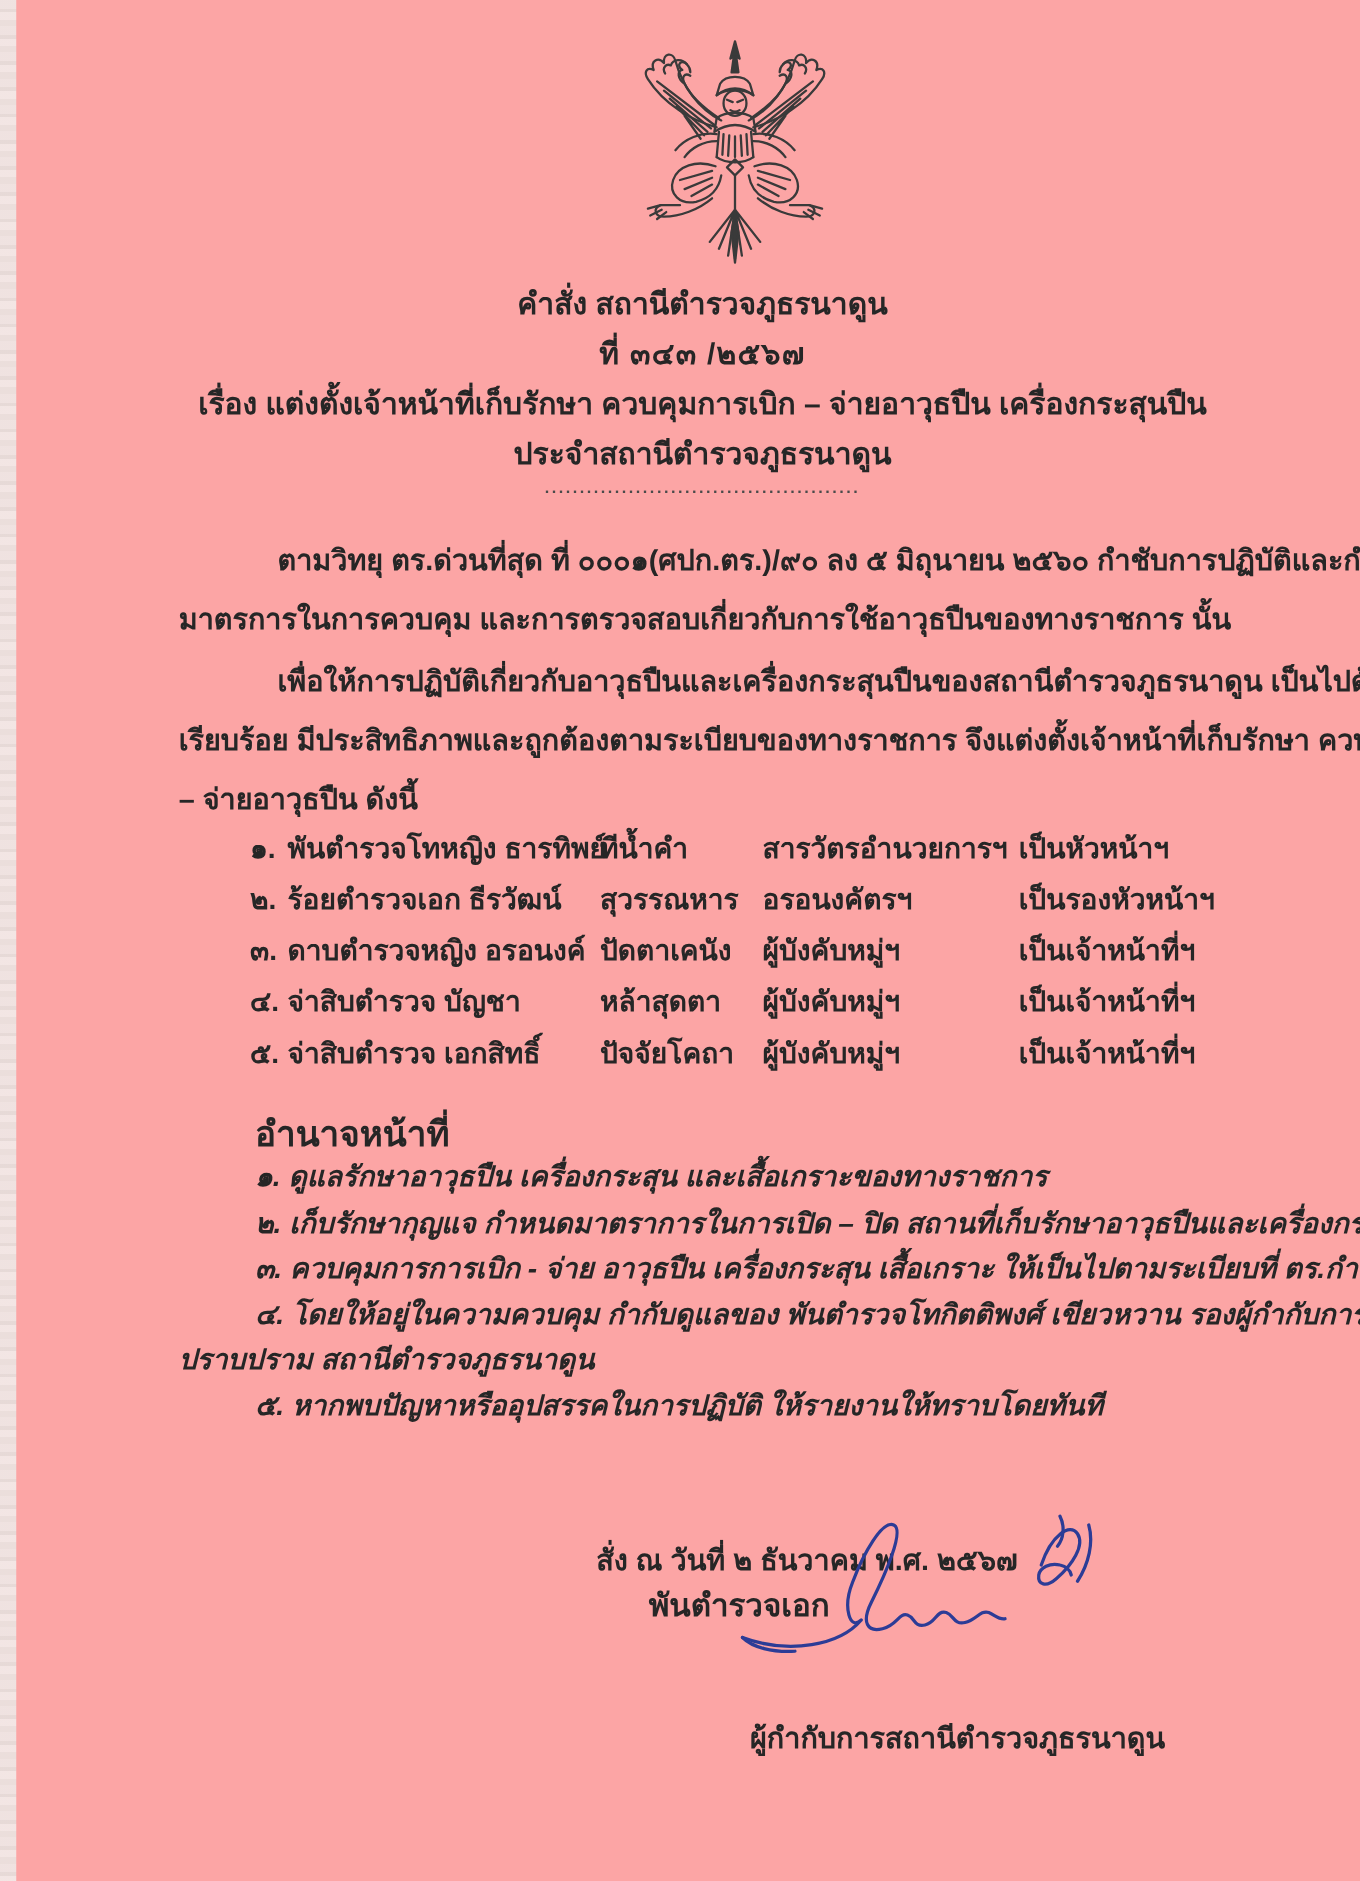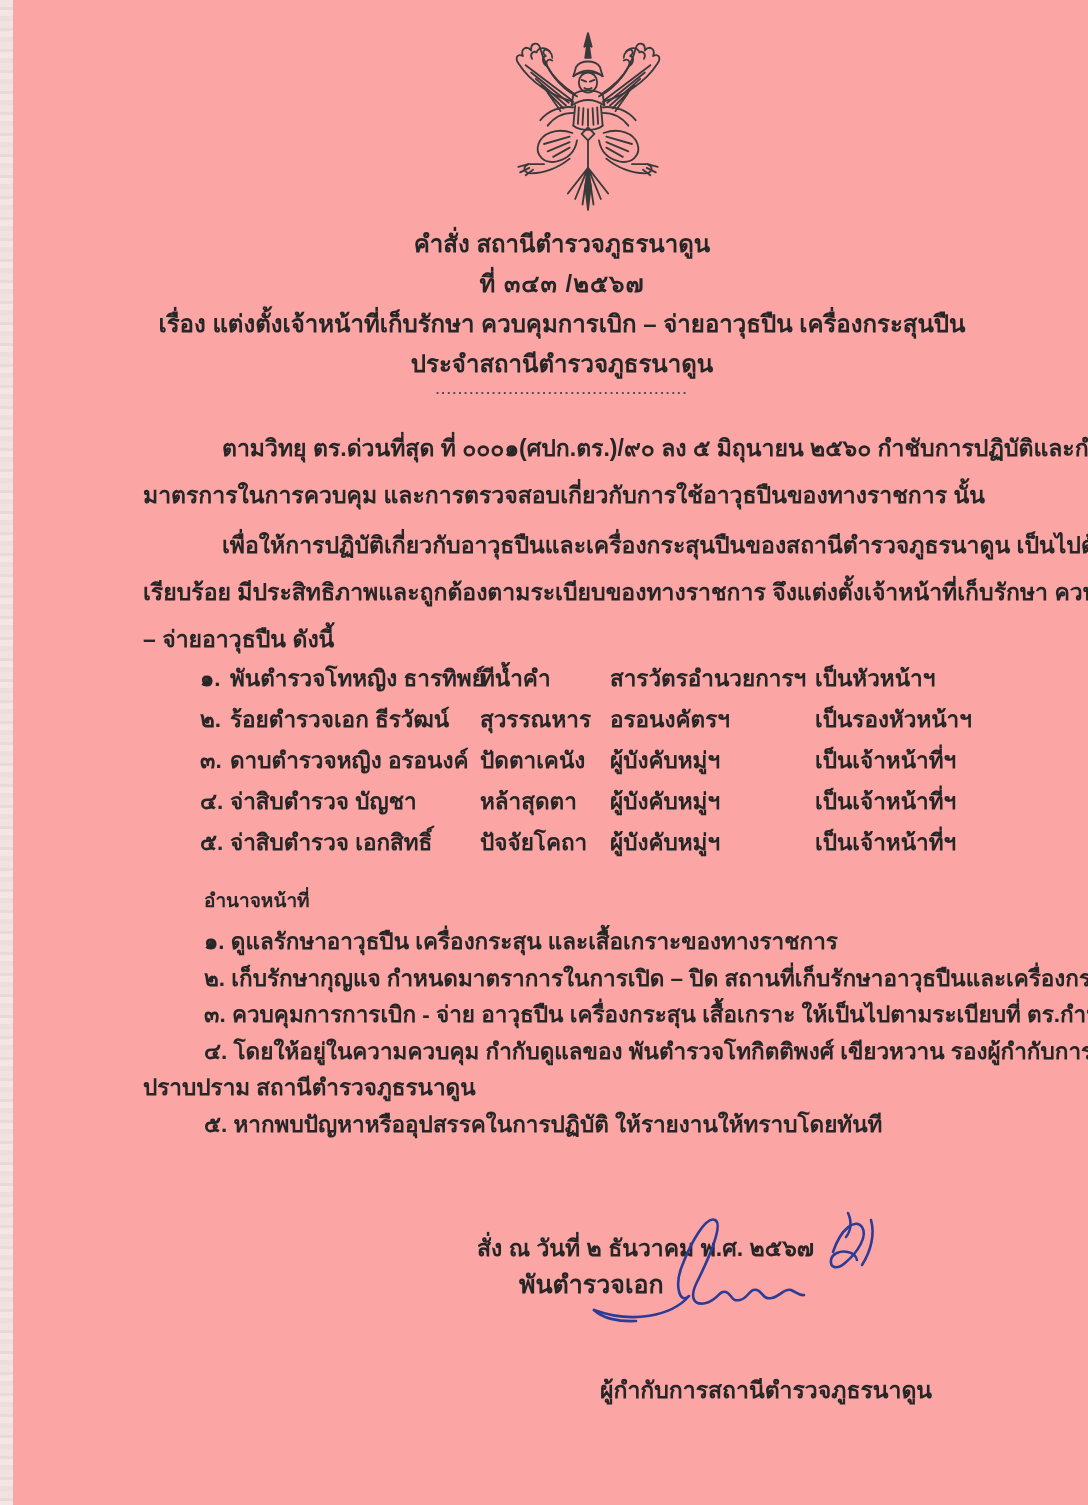--- a/index.html
+++ b/index.html
@@ -31,23 +31,23 @@
   .para .ln.indent{padding-left:79px;}
   #para1{top:425px;}
   #para2{top:522px;}
   .apptable{
     position:absolute;left:200px;top:658px;
     display:grid;
     grid-template-columns:30px 250px 130px 205px auto;
     font-size:22.5px;font-weight:600;
   }
   .apptable .cell{line-height:41px;white-space:nowrap;}
-  .duties-h{position:absolute;left:204px;top:885px;font-size:19px;font-weight:700;}
+  .duties-h{position:absolute;left:204px;top:885px;font-size:28px;font-weight:700;}
   .duties{position:absolute;left:143px;top:924px;width:900px;font-size:22.5px;font-weight:600;}
-  .duties .ln{line-height:36.6px;white-space:nowrap;}
+  .duties .ln{line-height:36.6px;white-space:nowrap;font-style:italic;}
   .duties .ln.first{padding-left:61px;}
   .dateline{position:absolute;left:477px;top:1230px;font-size:23px;font-weight:600;white-space:nowrap;}
   .rank{position:absolute;left:519px;top:1264px;font-size:25px;font-weight:600;white-space:nowrap;}
   .sig{position:absolute;left:588px;top:1208px;width:330px;height:130px;}
   .signame{position:absolute;left:625px;top:1326px;width:260px;text-align:center;font-size:23px;font-weight:600;white-space:nowrap;}
   .sigtitle{position:absolute;left:600px;top:1372px;width:316px;text-align:center;font-size:23px;font-weight:600;white-space:nowrap;}
 </style>
 </head>
 <body>
 

